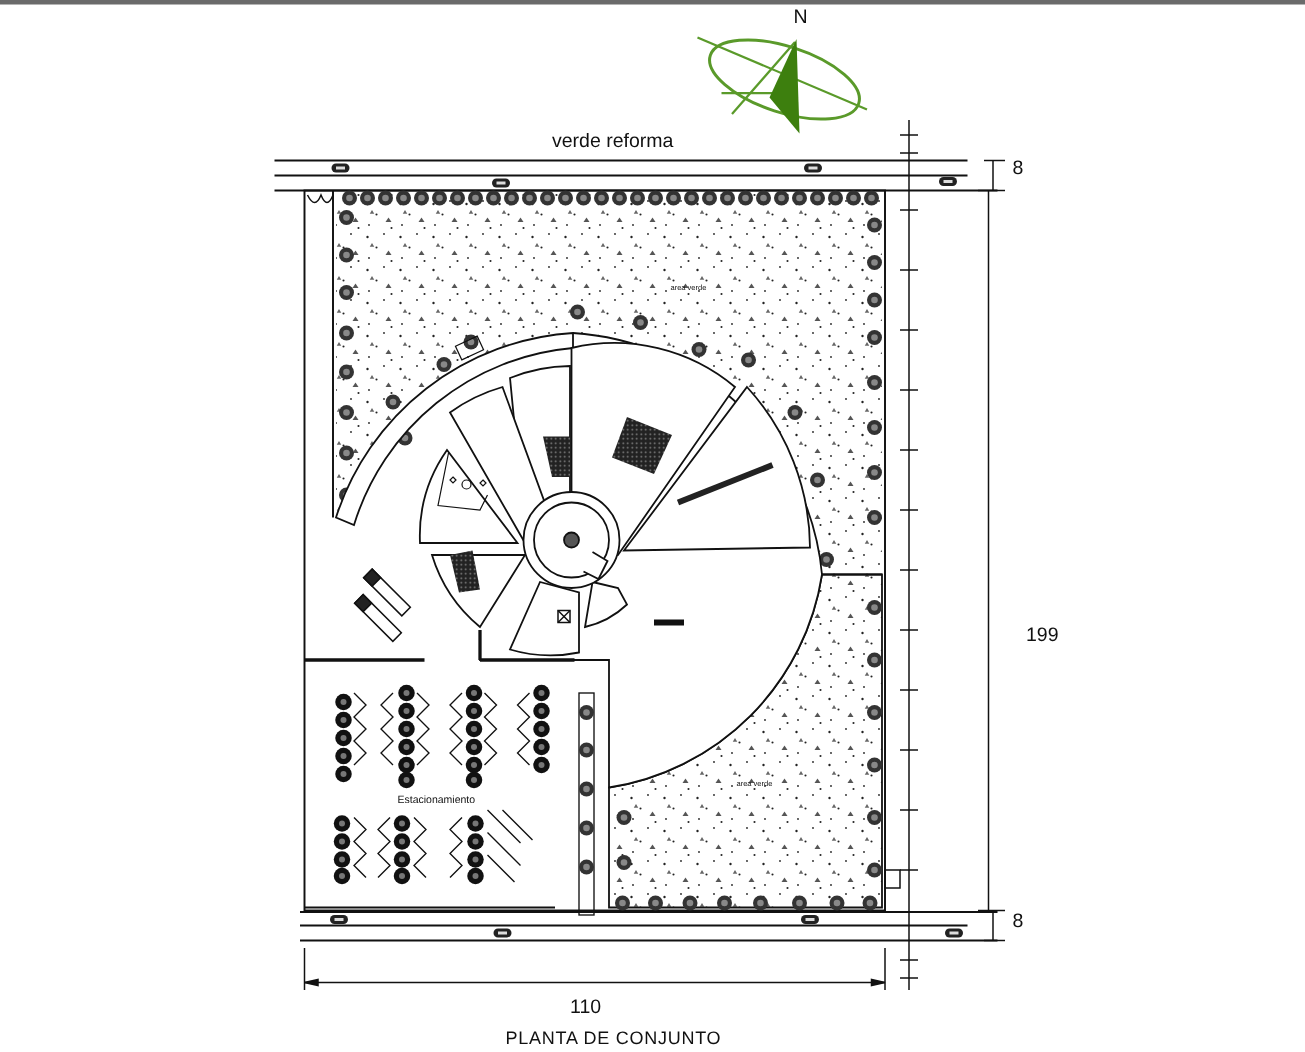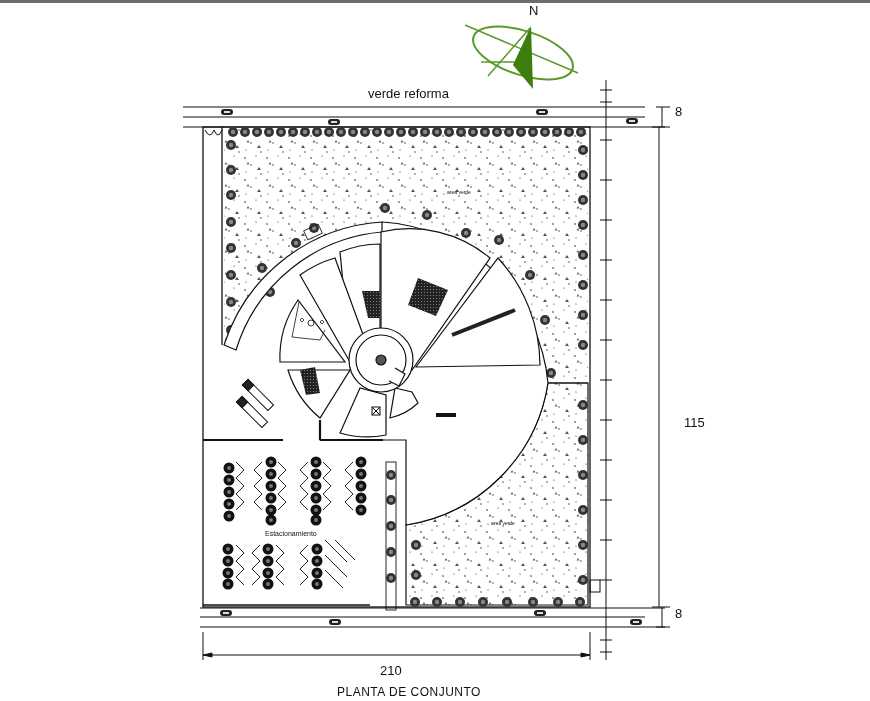--- a/index.html
+++ b/index.html
@@ -331,19 +331,19 @@
     <line x1="590" y1="632" x2="590" y2="660"></line>
     <line x1="203" y1="655" x2="590" y2="655"></line>
     <polygon points="203,655 212,653 212,657"></polygon>
     <polygon points="590,655 581,653 581,657"></polygon>
   </g>
 </svg>
 
 <div class="lbl" style="left:529px;top:3px;font-size:13px;">N</div>
 <div class="lbl" style="left:368px;top:86px;font-size:13px;">verde reforma</div>
 <div class="lbl" style="left:675px;top:104px;font-size:13px;">8</div>
-<div class="lbl" style="left:684px;top:415px;font-size:13px;">115</div>
+<div class="lbl" style="left:684px;top:415px;font-size:13px;">199</div>
 <div class="lbl" style="left:675px;top:606px;font-size:13px;">8</div>
-<div class="lbl" style="left:380px;top:663px;font-size:13px;">210</div>
+<div class="lbl" style="left:380px;top:663px;font-size:13px;">110</div>
 <div class="lbl" style="left:337px;top:685px;font-size:12px;letter-spacing:0.5px;">PLANTA DE CONJUNTO</div>
 <div class="lbl" style="left:265px;top:530px;font-size:7px;">Estacionamiento</div>
 <div class="lbl" style="left:447px;top:189px;font-size:5px;">area verde</div>
 <div class="lbl" style="left:491px;top:520px;font-size:5px;">area verde</div>
 
 </body></html>

